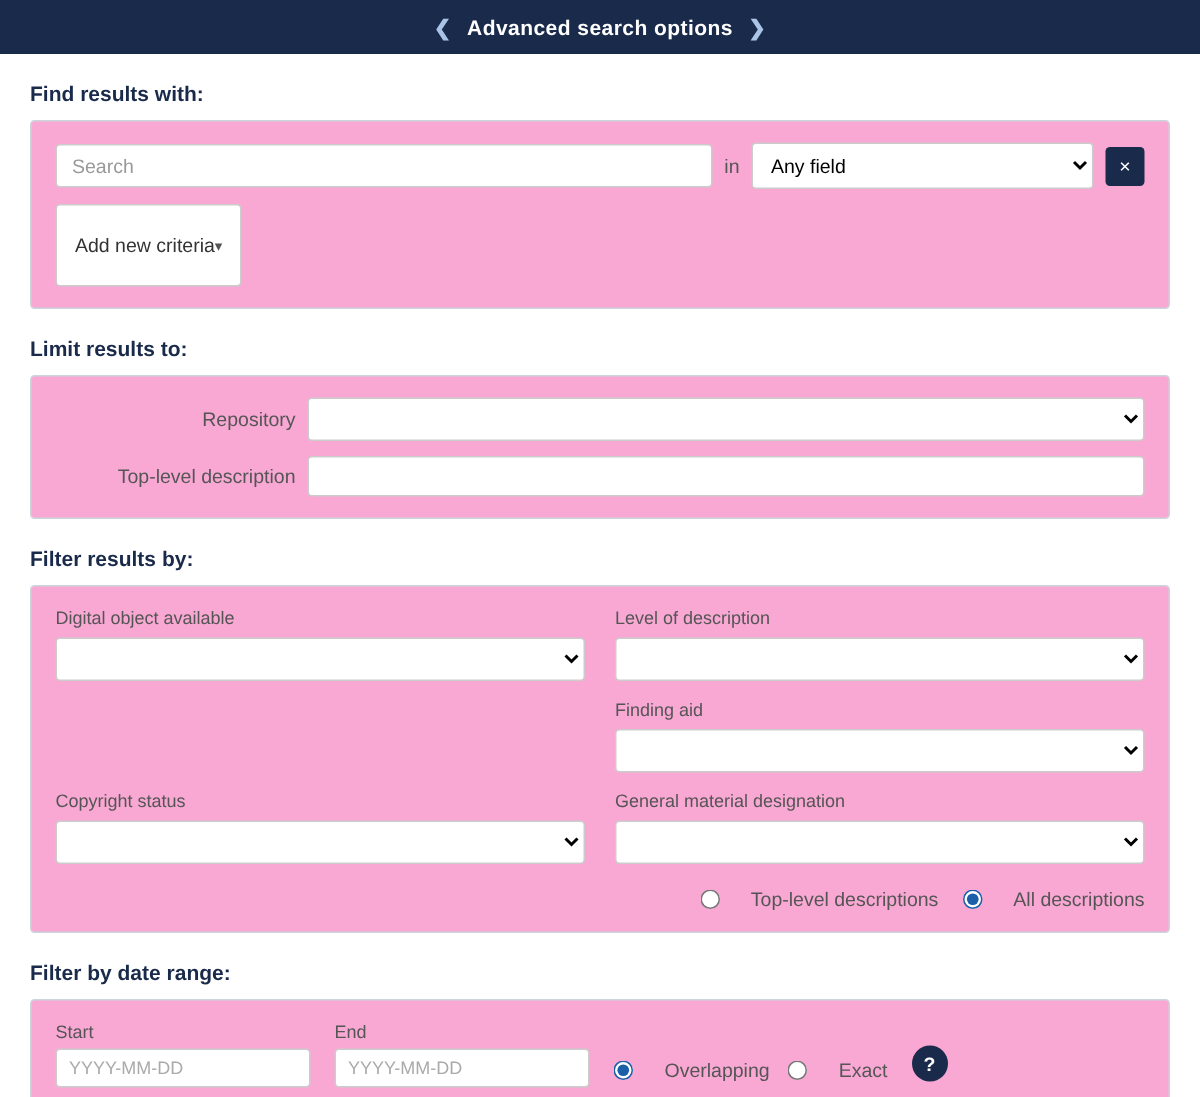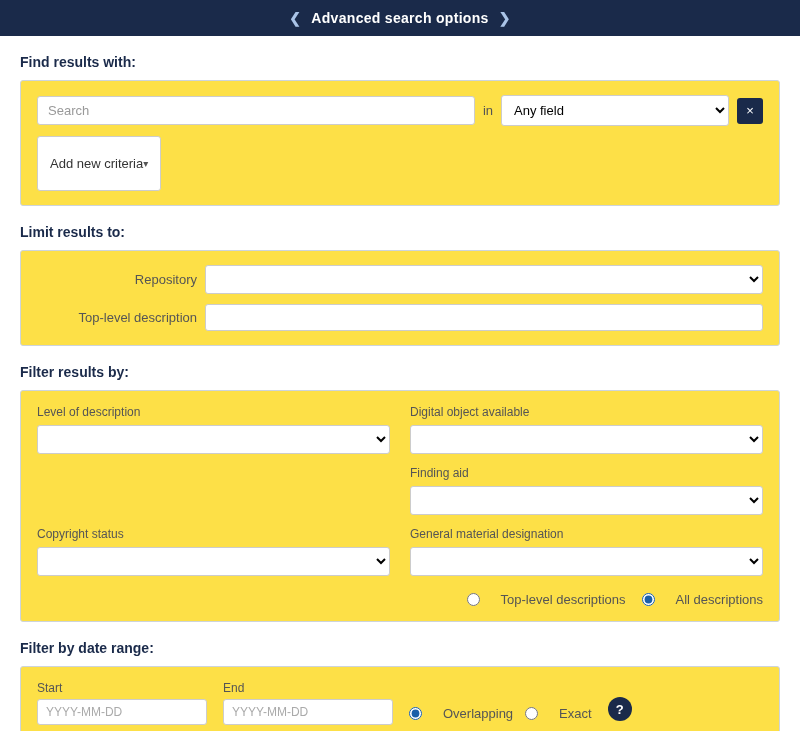--- a/index.html
+++ b/index.html
@@ -34,21 +34,21 @@
     .section-title {
       font-size: 14px;
       font-weight: bold;
       color: #1a2a4a;
       margin-bottom: 10px;
     }
 
     .card {
       border: 1px solid #cdd4db;
       border-radius: 3px;
-      background: #fde047;
+      background: #f9a8d4;
       padding: 14px 16px;
       margin-bottom: 18px;
     }
 
     
     .search-row {
       display: flex;
       align-items: center;
       gap: 8px;
       margin-bottom: 10px;
@@ -318,28 +318,28 @@
         <input type="text" class="limit-text-input" style="">
       </div>
     </div>
   </div>
 
   <div class="section-title">Filter results by:</div>
   <div class="card">
     <div class="filter-grid">
 
       <div class="filter-group">
+        <span class="filter-label">Digital object available</span>
+        <select class="filter-select">
+          <option value=""></option>
+        </select>
+      </div>
+
+      <div class="filter-group">
         <span class="filter-label">Level of description</span>
-        <select class="filter-select">
-          <option value=""></option>
-        </select>
-      </div>
-
-      <div class="filter-group">
-        <span class="filter-label">Digital object available</span>
         <select class="filter-select">
           <option value=""></option>
         </select>
       </div>
 
       <div class="filter-group spacer-col">
       </div>
 
       <div class="filter-group finding-aid-row">
         <span class="filter-label">Finding aid</span>

